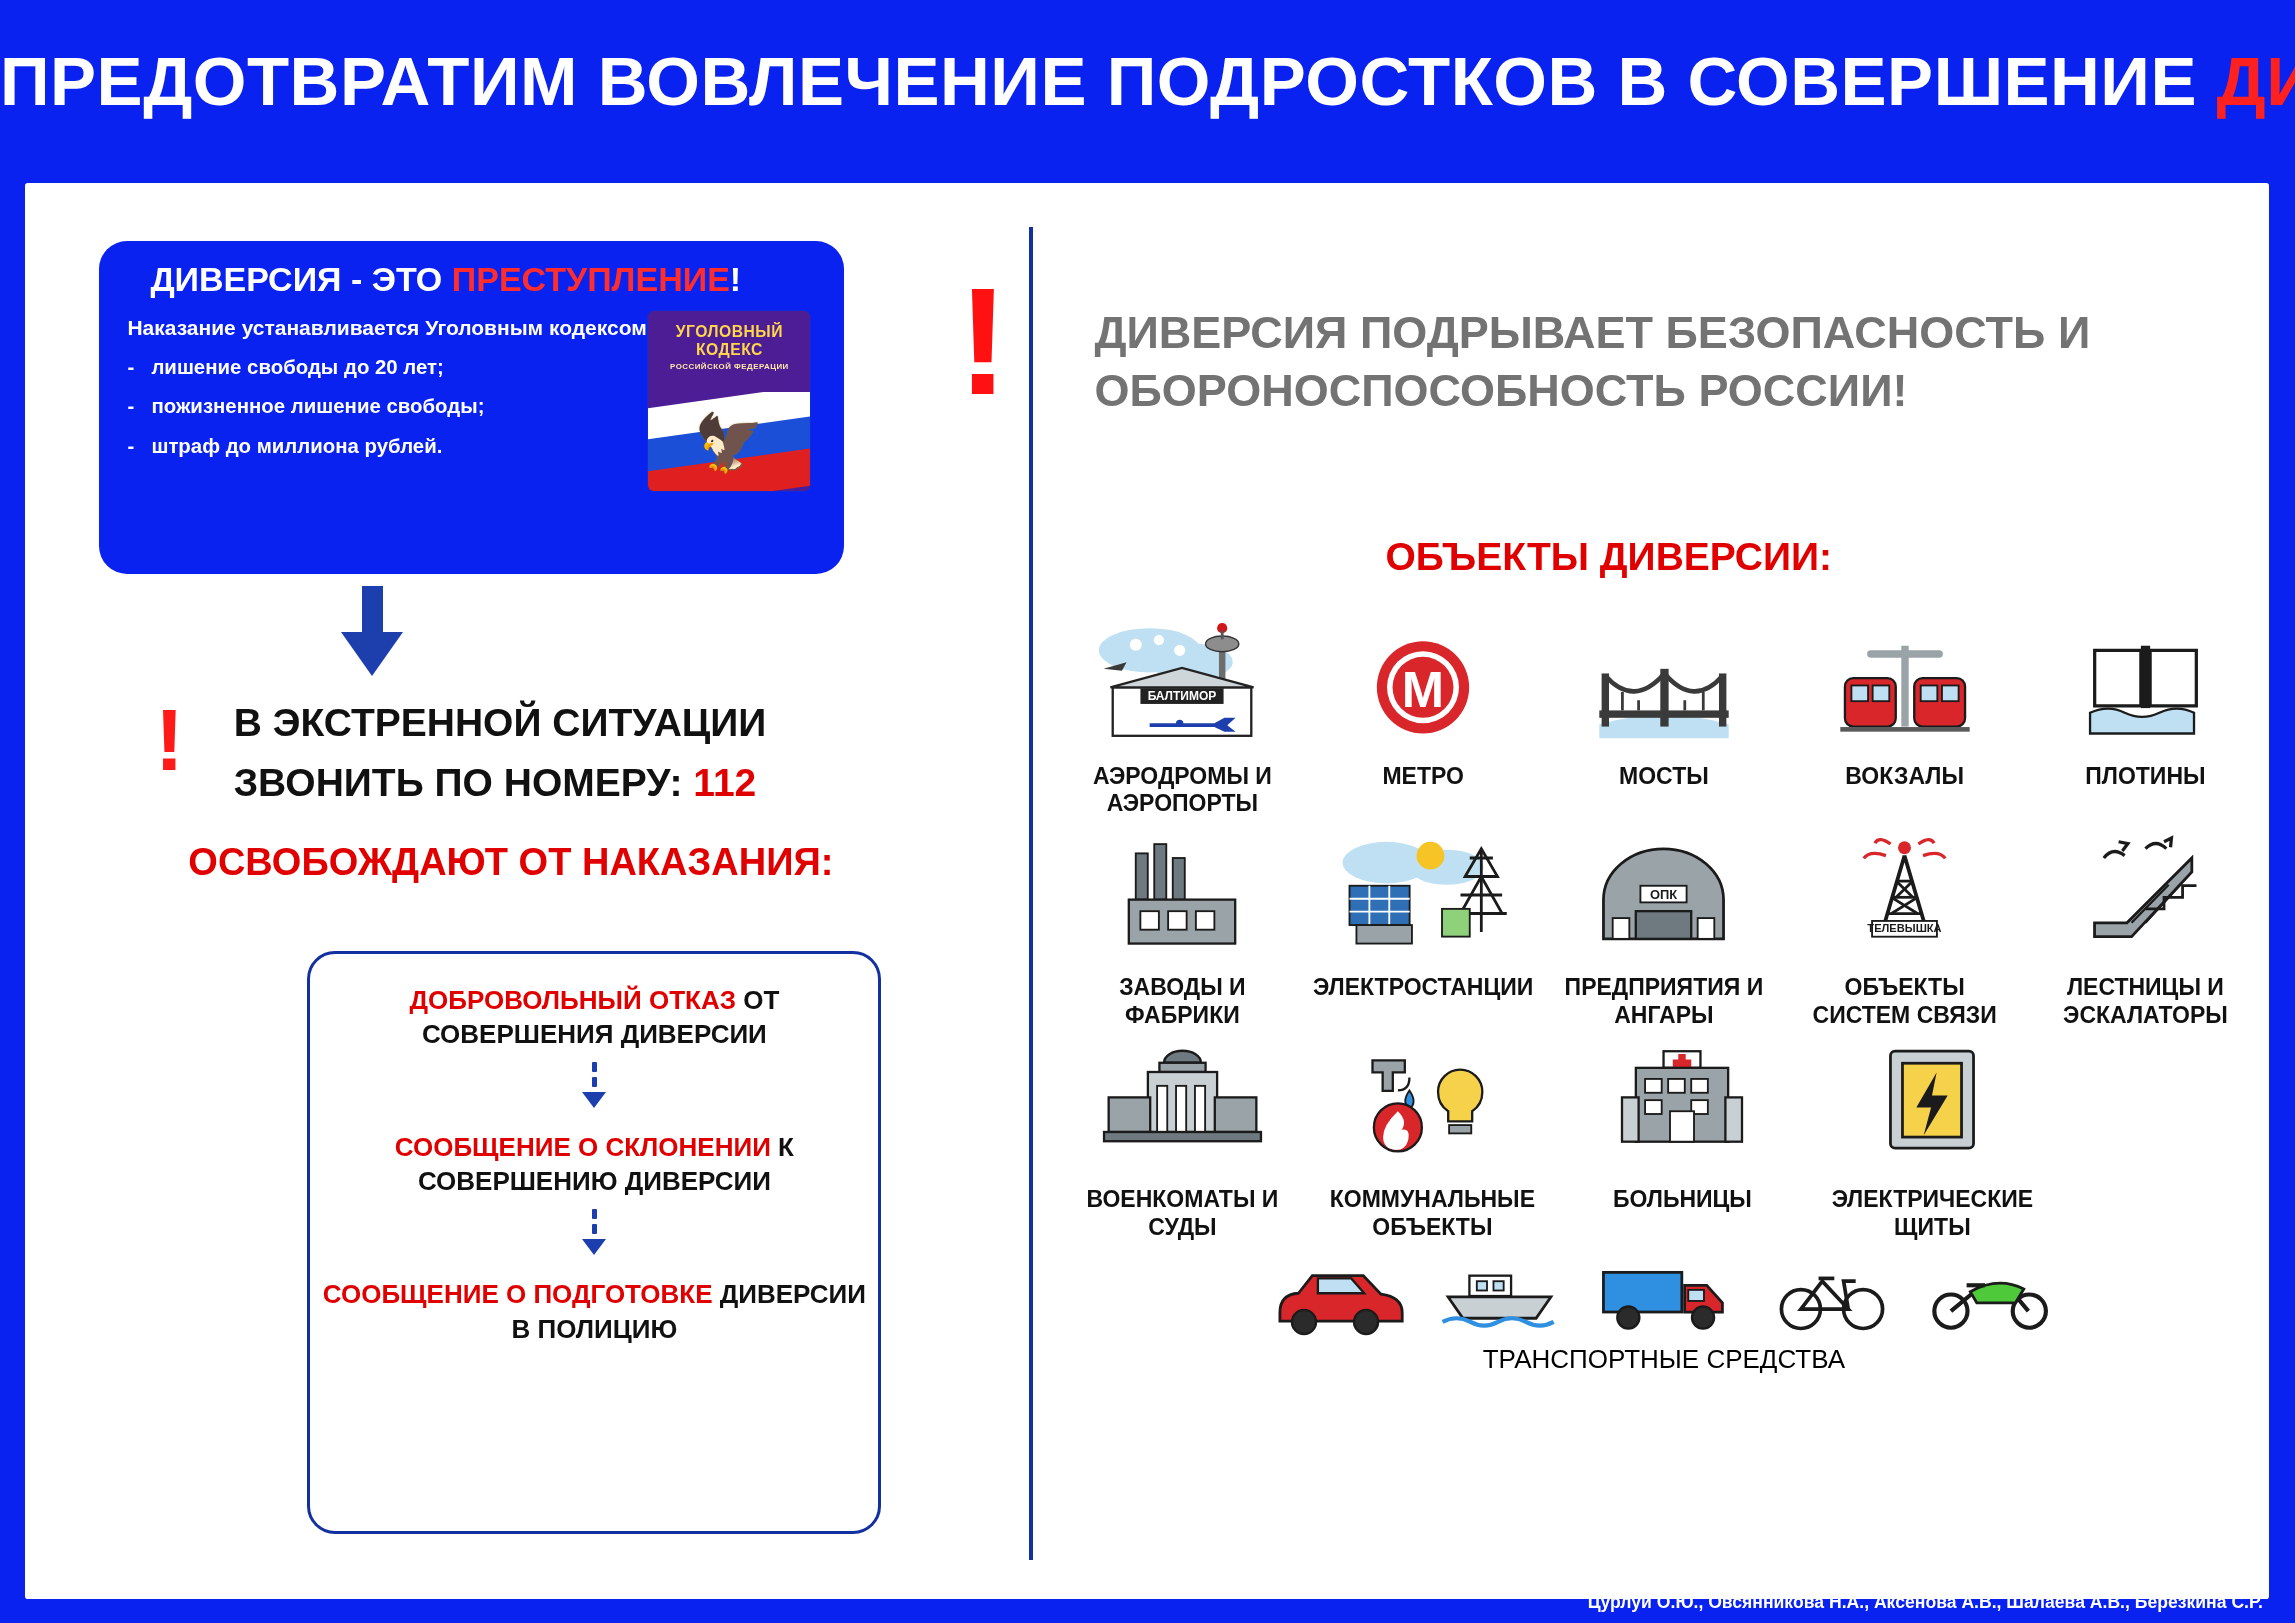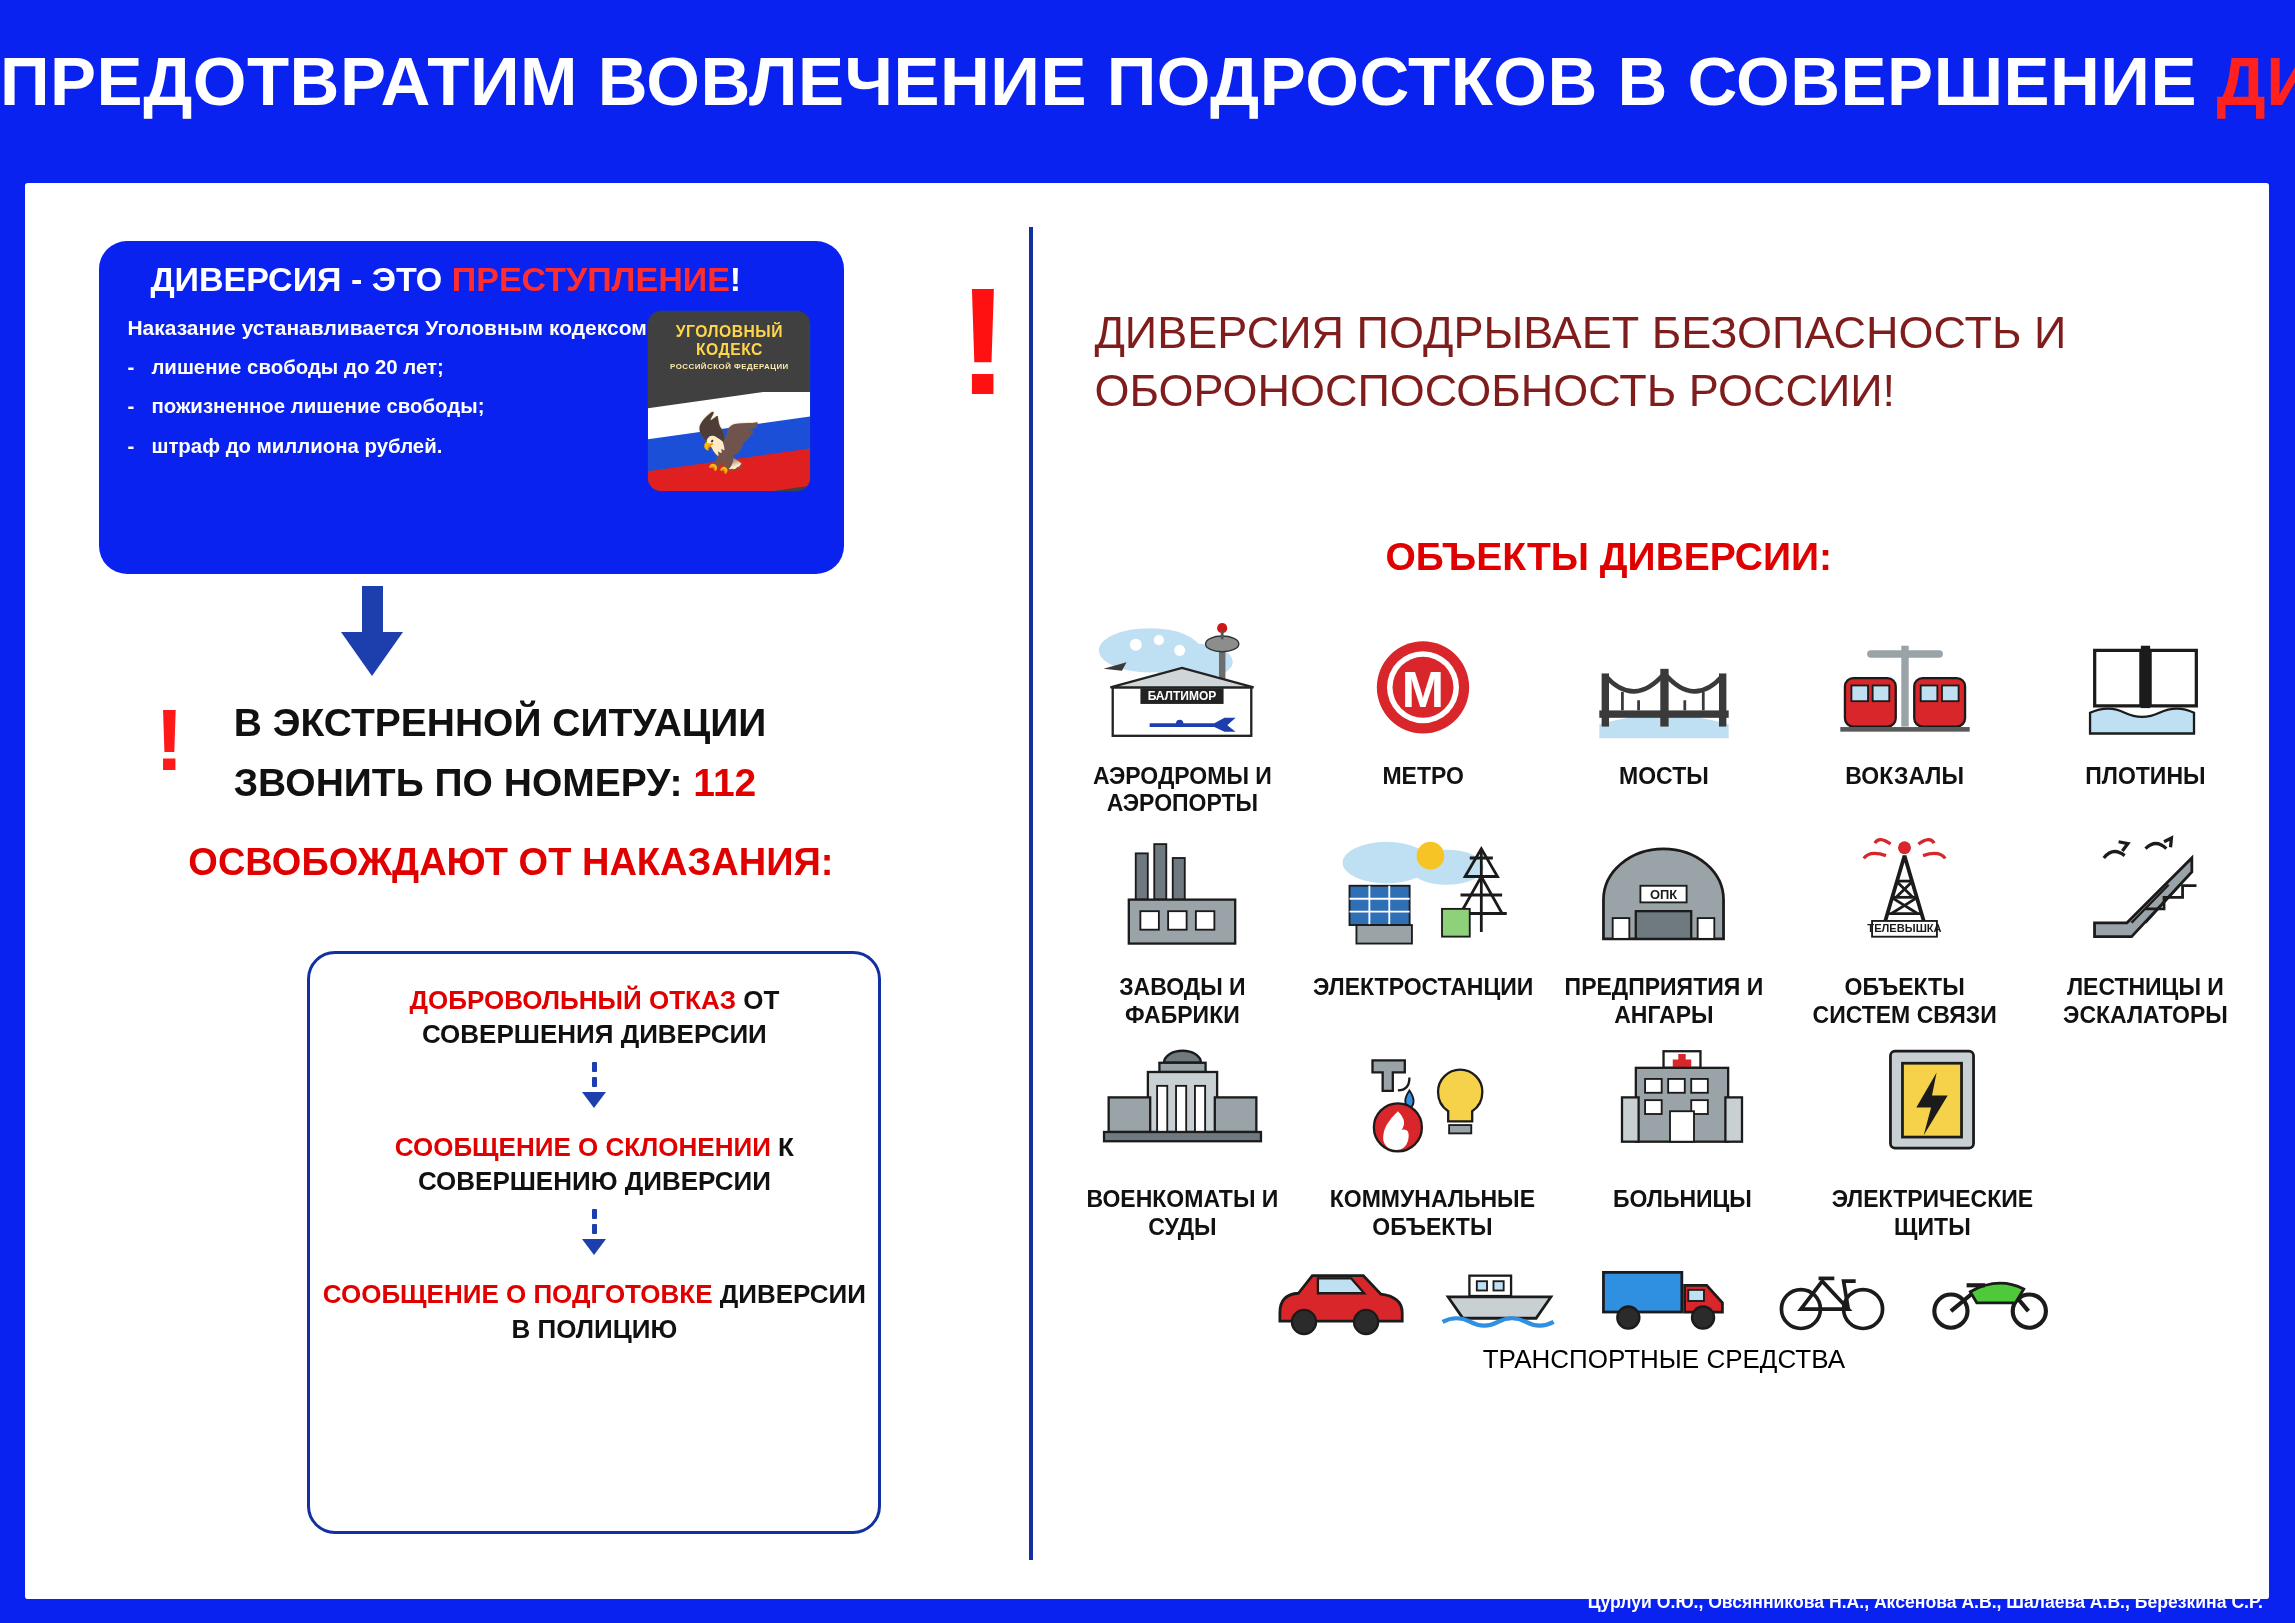--- a/index.html
+++ b/index.html
@@ -62,22 +62,22 @@
   }
   .law-list{list-style:none;margin:0;padding:0;}
   .law-list li{
     font-size:20.4px;font-weight:bold;margin-bottom:16.7px;white-space:nowrap;
   }
   .law-list li .dash{display:inline-block;width:24px;}
 
   .codex{
     position:absolute;right:33px;top:69px;
     width:162px;height:180px;
-    background:#404040;
-    border-radius:14px;
+    background:#4c1d95;
+    border-radius:7px;
     border:1.9px solid #0f2ad8;
     overflow:hidden;
   }
   .codex .ct{
     color:#ffd54a;font-size:15.7px;font-weight:bold;text-align:center;
     margin-top:12px;line-height:1.15;letter-spacing:0.5px;
   }
   .codex .ct small{display:block;font-size:7.9px;color:#ffe9a8;margin-top:2.8px;font-weight:bold;}
   .flag{
     position:absolute;left:0;bottom:0;width:162px;height:99px;overflow:hidden;
@@ -152,21 +152,21 @@
   }
 
   
   .right-col{position:absolute;left:1018px;top:28px;width:1212px;height:1342px;}
   .big-bang{
     position:absolute;left:-86px;top:69px;
     font-size:153px;font-weight:bold;color:#ff1111;line-height:0.8;
   }
   .headline{
     position:absolute;left:51px;top:93px;width:1148px;
-    font-size:45px;font-weight:normal;color:#7f1d1d;line-height:1.28;
+    font-size:45px;font-weight:bold;color:#737373;line-height:1.28;
   }
 
   .objects-title{
     position:absolute;left:342px;top:324px;
     font-size:39px;font-weight:bold;color:#e00000;white-space:nowrap;
   }
 
   .grid{
     position:absolute;left:28px;top:407px;width:1185px;
   }

